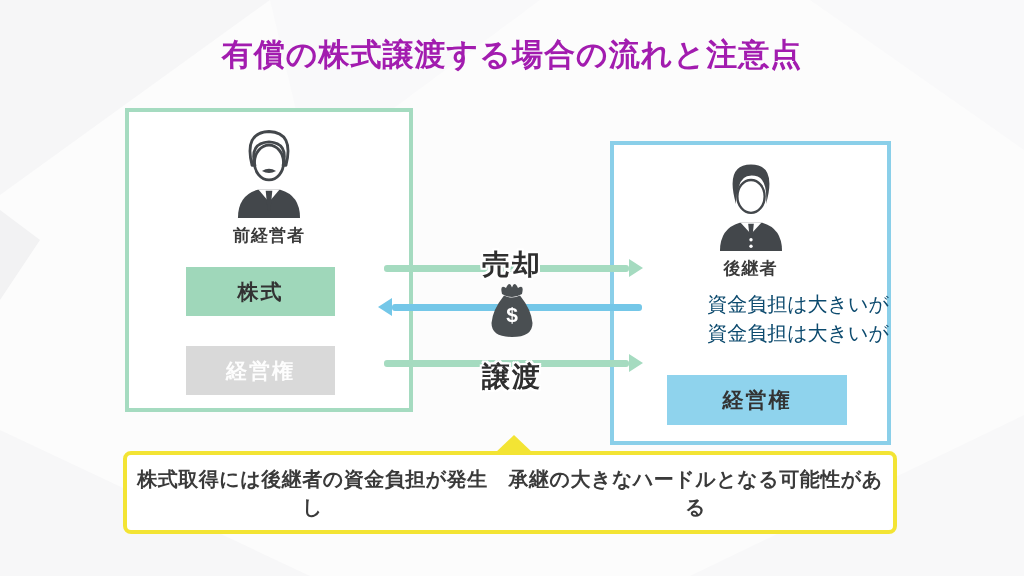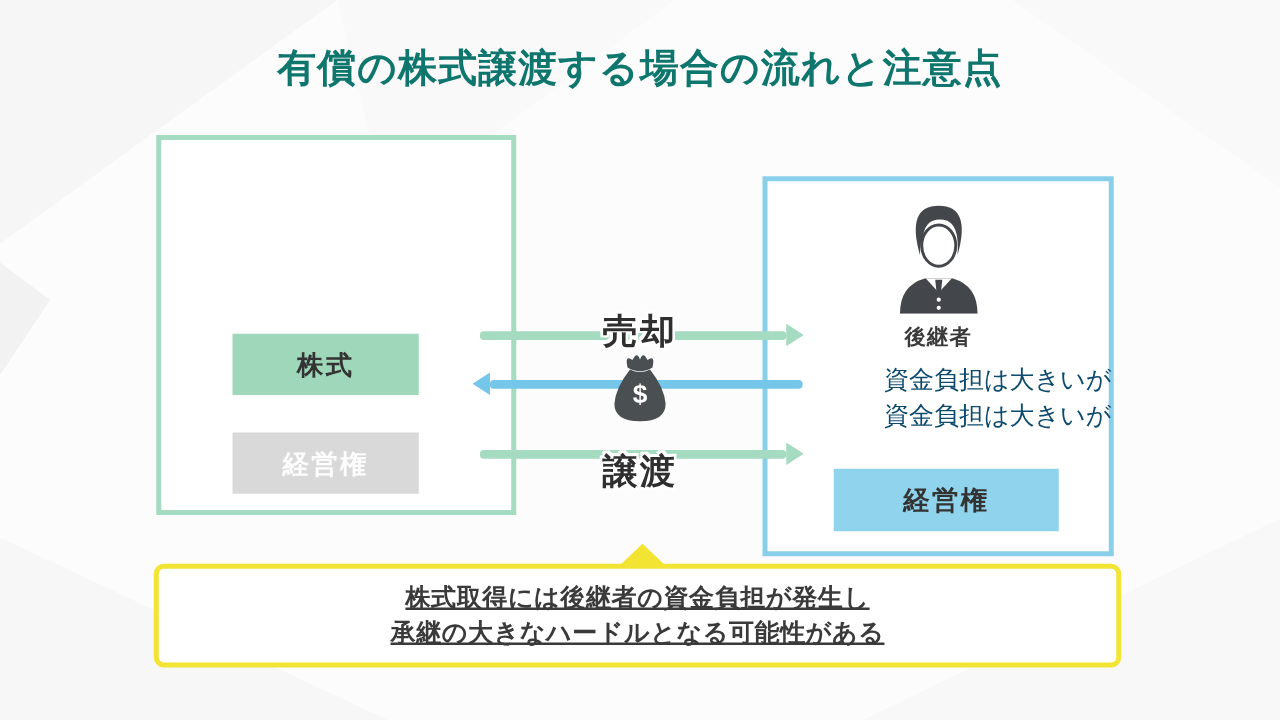--- a/index.html
+++ b/index.html
@@ -13,21 +13,21 @@
   body{
     font-family:"Liberation Sans","DejaVu Sans",sans-serif;
     color:var(--text-dark);
     background:#fcfcfc;
   }
   .stage{position:relative;width:1024px;height:576px;}
   .bg-texture{position:absolute;inset:0;z-index:0;}
 
   .page-title{
     position:absolute; left:0; top:34px; width:1024px; z-index:2;
-    text-align:center; font-size:31px; font-weight:800; letter-spacing:1px; color:#0f766e;
+    text-align:center; font-size:31px; font-weight:800; letter-spacing:1px; color:#a21caf;
   }
 
   
   .panel{position:absolute; top:108px; height:304px; background:#fff; z-index:1;}
   .panel-left{left:125px; width:288px; border:4px solid var(--green);}
   .panel-right{left:610px; width:281px; border:4px solid var(--blue);margin-top:33px;}
 
   .person{position:absolute; top:12px; left:0; width:100%; text-align:center;}
   .person svg{width:80px; height:94px; color:var(--icon);}
   .person-label{font-size:17px; font-weight:600; color:#3a3a3a; margin-top:2px; letter-spacing:1px;}
@@ -72,44 +72,56 @@
 
   
   .warning-pointer{
     position:absolute; left:494px; top:435px; width:0; height:0; z-index:2;
     border-left:20px solid transparent; border-right:20px solid transparent;
     border-bottom:19px solid var(--yellow);
   }
   .warning-box{
     position:absolute; left:123px; top:451px; width:774px; height:83px; z-index:1;
     background:#fff; border:4px solid var(--yellow); border-radius:8px;
-    display:flex; flex-direction:column; align-items:center; justify-content:center;
+    display:flex; flex-direction:row; align-items:center; justify-content:center;
     font-size:20px; font-weight:700; line-height:28px; color:#3a3a3a; text-align:center;
     letter-spacing:0.5px;
-    text-decoration:underline;
   }
 </style>
 </head>
 <body>
 
 <div class="stage">
 
   <svg class="bg-texture" viewBox="0 0 1024 576" aria-hidden="true">
     <rect width="1024" height="576" fill="#fcfcfc"></rect>
     <path d="M0 0 L270 0 L0 195 Z" fill="#f6f6f7"></path>
     <path d="M270 0 L540 0 L310 170 Z" fill="#f9f9fa"></path>
     <path d="M0 576 L0 430 L310 576 Z" fill="#f7f7f8"></path>
     <path d="M1024 576 L1024 415 L690 576 Z" fill="#f8f8f9"></path>
     <path d="M1024 0 L1024 150 L810 0 Z" fill="#f9f9fa"></path>
     <path d="M0 300 L40 240 L0 210 Z" fill="#f2f2f3"></path>
   </svg>
 
   <h1 class="page-title">有償の株式譲渡する場合の流れと注意点</h1>
 
   <div class="panel panel-left">
+    <div class="person">
+      <span>
+        <svg viewBox="0 0 80 100" aria-hidden="true">
+          <path d="M7 100 Q7 76 28 70 L52 70 Q73 76 73 100 Z" fill="currentColor"></path>
+          <path d="M29 70 L40 83 L51 70 Z" fill="#fff"></path>
+          <path d="M36.5 71 L43.5 71 L41.5 92 L38.5 92 Z" fill="currentColor"></path>
+          <ellipse cx="40" cy="41" rx="15.5" ry="18.5" fill="#fff" stroke="currentColor" stroke-width="3"></ellipse>
+          <path d="M22 44 Q13 9 40 8 Q67 9 58 44 L55 44 Q61 20 40 19 Q19 20 25 44 Z" fill="#fff" stroke="currentColor" stroke-width="3" stroke-linejoin="round"></path>
+          <path d="M32.5 50 Q40 45 47.5 50 Q40 54.5 32.5 50 Z" fill="currentColor"></path>
+        </svg>
+      </span>
+      <div class="person-label">前経営者</div>
+    </div>
     <div class="item-box item-stock">株式</div>
     <div class="item-box item-mgmt-left">経営権</div>
   </div>
 
   <div class="panel panel-right">
     <div class="person">
       <span>
         <svg viewBox="0 0 80 100" aria-hidden="true">
           <path d="M7 100 Q7 76 28 70 L52 70 Q73 76 73 100 Z" fill="currentColor"></path>
           <path d="M29 70 L40 82 L51 70 Z" fill="#fff"></path>

